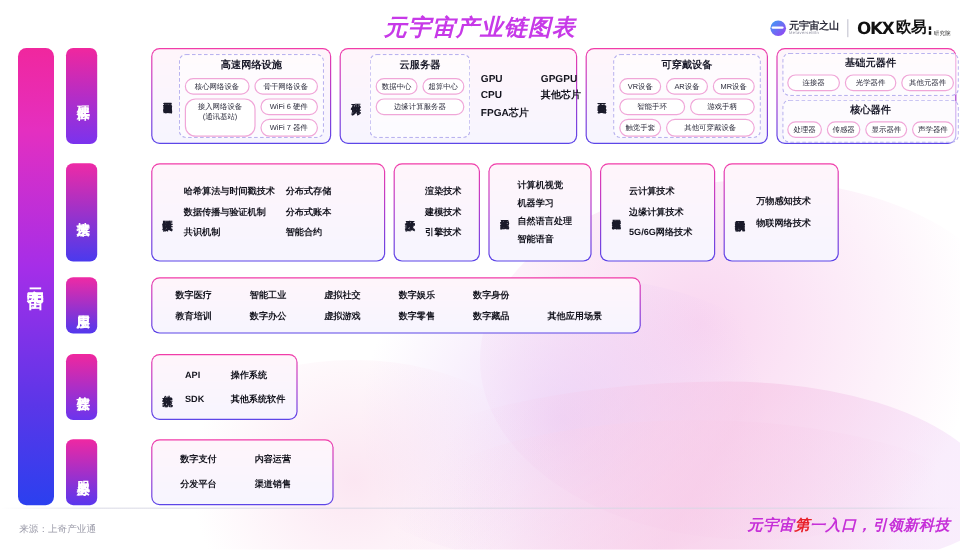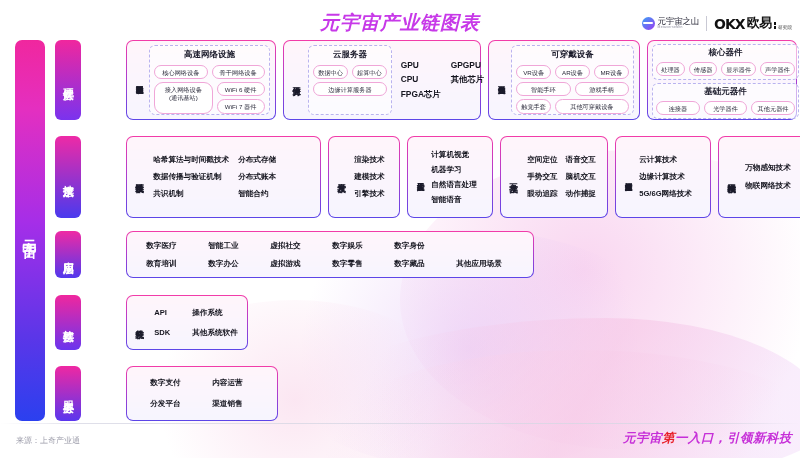--- a/index.html
+++ b/index.html
@@ -63,21 +63,21 @@
   .logo-mark {
     width: 13px; height: 13px; border-radius: 50%;
     background: linear-gradient(135deg,#3aa0f5,#9b3df2);
     position: relative;
   }
   .logo-mark::after {
     content: ""; position: absolute; left: 1.5px; right: 1.5px; top: 5.5px;
     height: 1.6px; background: #fff; border-radius: 1px;
   }
   .logo-a-text { display: flex; flex-direction: column; line-height: 1; }
-  .logo-a-cn { font-size: 8.5px; font-weight: normal; color: #2b2b3a; letter-spacing: -0.2px; }
+  .logo-a-cn { font-size: 8.5px; font-weight: bold; color: #2b2b3a; letter-spacing: -0.2px; }
   .logo-a-en { font-size: 3.4px; color: #8b8b9c; letter-spacing: 0.3px; margin-top: 1px; }
   .logo-div { width: 1px; height: 15px; background: #c9c9d4; }
   .logo-b { display: flex; align-items: flex-end; gap: 2px; text-align: center; }
   .logo-okx { font-size: 14px; font-weight: bold; color: #111; letter-spacing: -1px; font-family: "DejaVu Sans", sans-serif; }
   .logo-oy { font-size: 13px; font-weight: bold; color: #111; letter-spacing: -0.5px; }
   .logo-res { font-size: 4.6px; color: #333; margin-bottom: 2px; }
   .logo-dots { display: flex; flex-direction: column; gap: 1.5px; margin-bottom: 3px; }
   .logo-dots i { display: block; width: 2.6px; height: 2.6px; background: #111; }
 
   
@@ -277,34 +277,34 @@
               <div class="chip wide">其他可穿戴设备</div>
             </div>
           </div>
         </div>
       </div>
 
       <div class="grad-box" style="width:150px;">
         <div class="inner" style="padding:3px 4px;">
           <div style="display:flex;flex-direction:column;gap:3px;flex:1;">
             <div class="subpanel" style="gap:2px;padding:2px 3px 3px;">
+              <div class="subpanel-title">基础元器件</div>
+              <div class="chiprow">
+                <div class="chip wide">连接器</div>
+                <div class="chip wide">光学器件</div>
+                <div class="chip wide">其他元器件</div>
+              </div>
+            </div>
+            <div class="subpanel" style="gap:2px;padding:2px 3px 3px;">
               <div class="subpanel-title">核心器件</div>
               <div class="chiprow">
                 <div class="chip wide">处理器</div>
                 <div class="chip wide">传感器</div>
                 <div class="chip wide">显示器件</div>
                 <div class="chip wide">声学器件</div>
-              </div>
-            </div>
-            <div class="subpanel" style="gap:2px;padding:2px 3px 3px;">
-              <div class="subpanel-title">基础元器件</div>
-              <div class="chiprow">
-                <div class="chip wide">连接器</div>
-                <div class="chip wide">光学器件</div>
-                <div class="chip wide">其他元器件</div>
               </div>
             </div>
           </div>
           <div class="side-label" style="font-size:8px;margin-left:3px;">脑机接口</div>
         </div>
       </div>
 
     </div>
   </div>
 
@@ -344,33 +344,20 @@
           <div class="side-label lbl-sm">人工智能技术</div>
           <div class="textgrid" style="grid-template-columns:auto; margin-left:4px; gap:5px;">
             <div class="cell">计算机视觉</div>
             <div class="cell">机器学习</div>
             <div class="cell">自然语言处理</div>
             <div class="cell">智能语音</div>
           </div>
         </div>
       </div>
 
-      <div class="grad-box" style="width:108px;">
-        <div class="inner">
-          <div class="side-label">交互技术</div>
-          <div class="textgrid" style="grid-template-columns:auto auto; margin-left:5px; gap:7px 8px;">
-            <div class="cell">空间定位</div>
-            <div class="cell">语音交互</div>
-            <div class="cell">手势交互</div>
-            <div class="cell">脑机交互</div>
-            <div class="cell">眼动追踪</div>
-            <div class="cell">动作捕捉</div>
-          </div>
-        </div>
-      </div>
 
       <div class="grad-box" style="width:96px;">
         <div class="inner">
           <div class="side-label lbl-sm">网络及运算技术</div>
           <div class="textgrid" style="grid-template-columns:auto; margin-left:4px; gap:7px;">
             <div class="cell">云计算技术</div>
             <div class="cell">边缘计算技术</div>
             <div class="cell">5G/6G网络技术</div>
           </div>
         </div>

